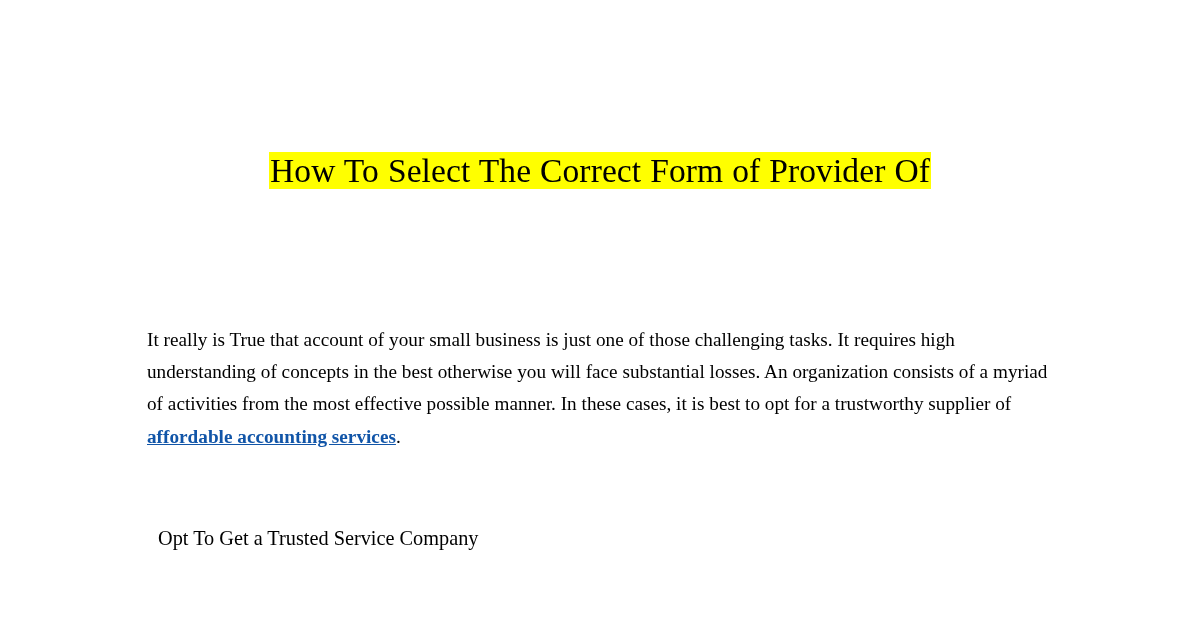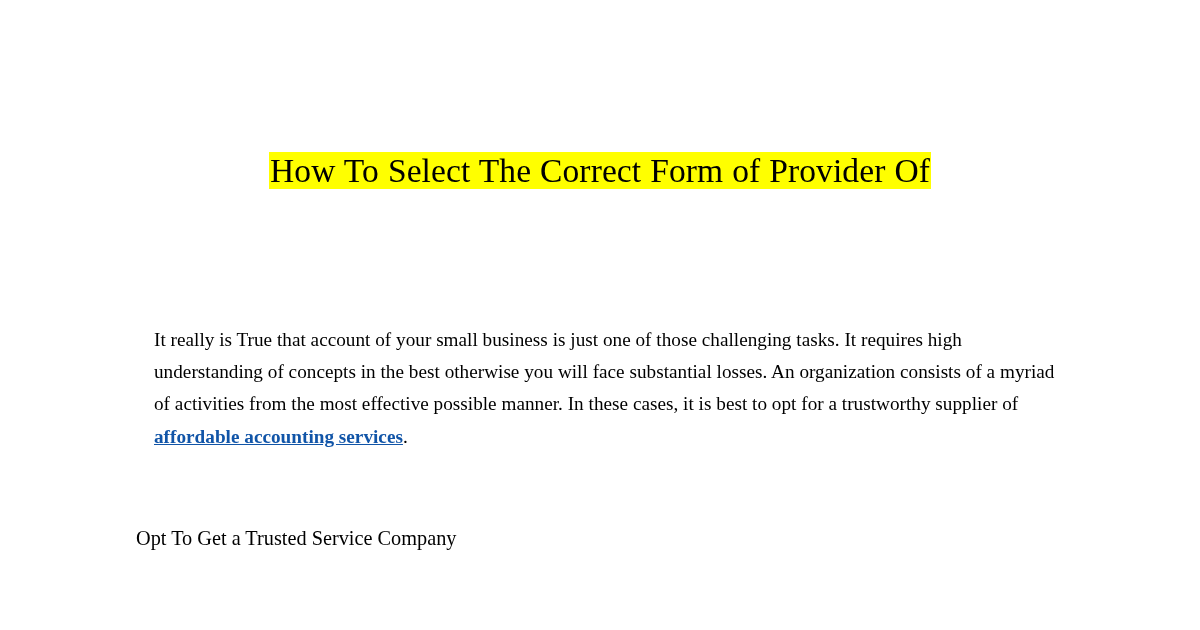--- a/index.html
+++ b/index.html
@@ -41,21 +41,21 @@
   .hl {
     background-color: #ffff00;
     padding: 0 1px;
     box-decoration-break: clone;
     -webkit-box-decoration-break: clone;
   }
 
   
   .body-block {
     position: absolute;
-    left: 154px;
+    left: 147px;
     top: 324px;
     width: 908px;
   }
   .body-para {
     font-size: 19.2px;
     line-height: 32.2px;
     color: #000000;
     text-align: left;
     margin: 0;
     letter-spacing: 0.02px;
@@ -63,21 +63,21 @@
   .link {
     color: #1155a8;
     font-weight: bold;
     text-decoration: underline;
     text-underline-offset: 1px;
   }
 
   
   .subhead-block {
     position: absolute;
-    left: 136px;
+    left: 158px;
     top: 524px;
     width: 908px;
   }
   .subhead-text {
     font-size: 20.3px;
     line-height: 28px;
     font-weight: 400;
     color: #000000;
     margin: 0;
   }

